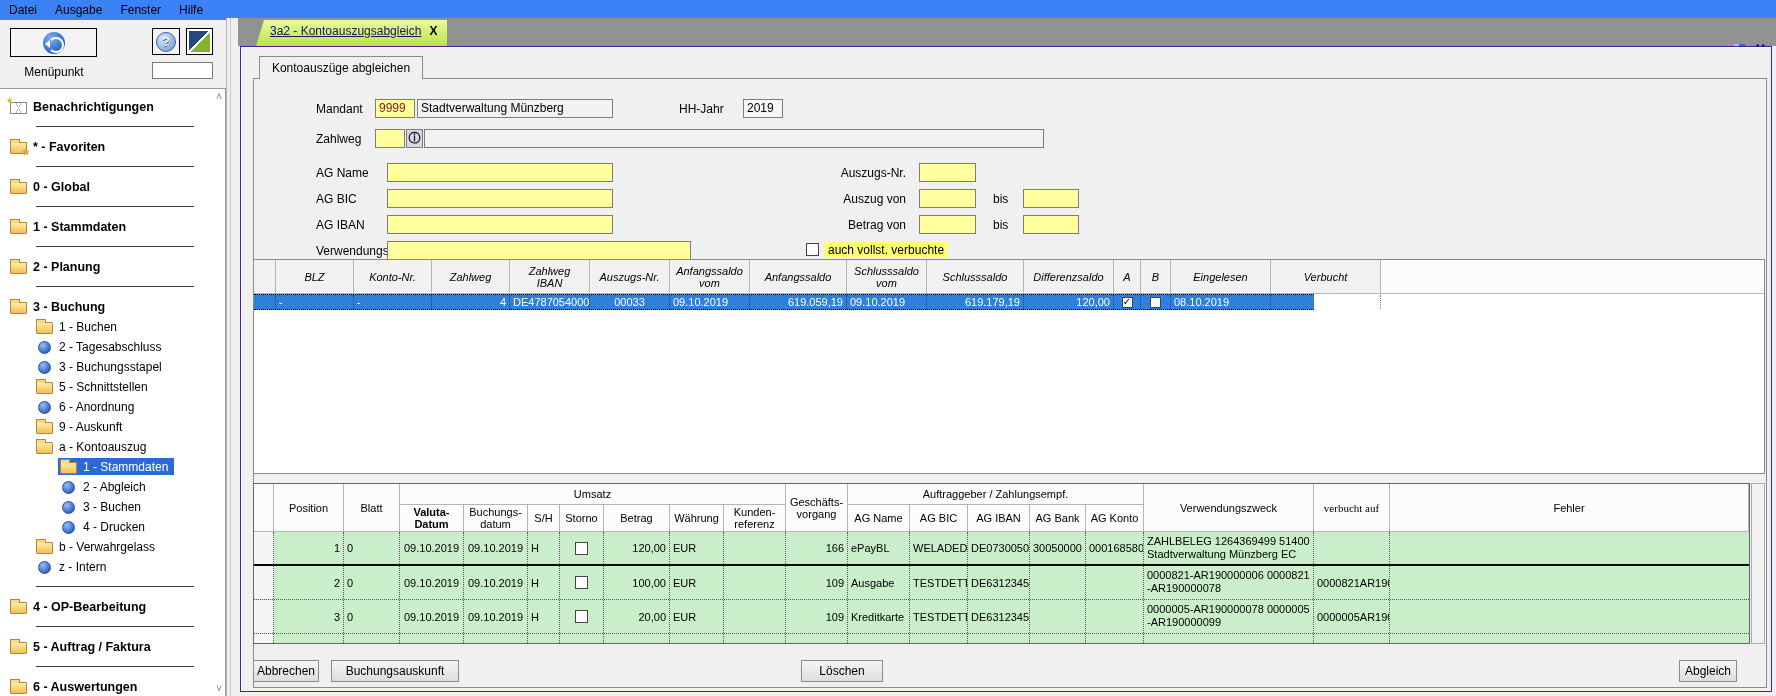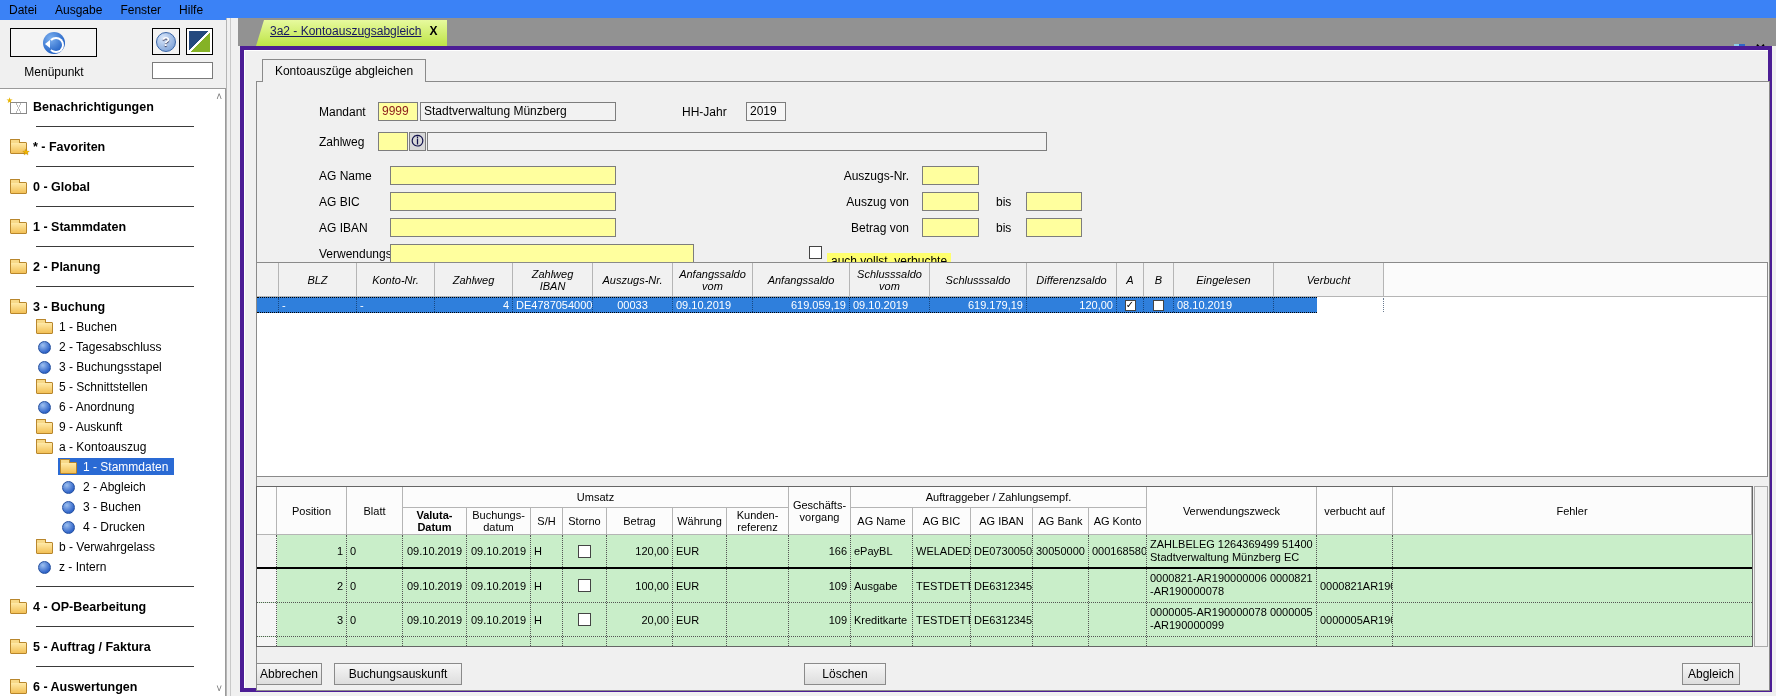--- a/index.html
+++ b/index.html
@@ -49,21 +49,21 @@
     background:linear-gradient(#e7fa9e,#a8d81a);clip-path:polygon(12px 0,100% 0,100% 100%,0 100%);
     display:flex;align-items:flex-start;gap:8px;font-size:12px;}
   #maintab .tab-label{color:#16165e;text-decoration:underline;}
   #maintab .tab-close{font-weight:bold;color:#000;}
   #tabctrl{position:absolute;right:10px;top:24px;display:flex;align-items:center;gap:10px;height:14px;}
   .chev{width:0;height:0;border-left:5px solid transparent;border-right:5px solid transparent;border-top:6px solid #1a1a1a;margin-top:3px;}
   .wingrid{width:11px;height:11px;position:relative;background:#2f66c8;}
   .wingrid::after{content:"";position:absolute;left:0;top:0;width:5px;height:5px;background:#8fd0e8;box-shadow:6px 6px 0 #8fd0e8;}
   .xclose{font-weight:bold;font-size:13px;color:#000;line-height:12px;}
   
-  #panel{position:absolute;left:240px;top:46px;width:1532px;height:646px;background:#f0f0f0;border:4px solid #4c1d95;box-shadow:inset 1px 1px 0 #ffffff;}
+  #panel{position:absolute;left:240px;top:46px;width:1532px;height:646px;background:#f0f0f0;border:1px solid #4c1d95;box-shadow:inset 1px 1px 0 #ffffff;}
   #innertab{position:absolute;left:18px;top:9px;width:164px;height:23px;background:#f0f0f0;border:1px solid #8a8a8a;border-bottom:none;z-index:2;display:flex;align-items:center;justify-content:center;font-size:12px;}
   #groupbox{position:absolute;left:12px;top:31px;width:1514px;height:610px;border:1px solid #8a8a8a;background:#f0f0f0;}
   .lbl{position:absolute;white-space:nowrap;font-size:12px;}
   .fld{position:absolute;height:19px;border:1px solid #7d7d7d;background:#ffff9e;font-size:12px;padding:1px 3px;font-family:"Liberation Sans",sans-serif;}
   .fld.gray{background:#f2f2f2;}
   .fld.white{background:#f6f6f6;}
   .chip{position:absolute;background:#ffff6e;padding:1px 4px;font-size:12px;white-space:nowrap;}
   .cb{width:13px;height:13px;background:#fff;border:1px solid #444;display:inline-flex;align-items:center;justify-content:center;font-size:11px;line-height:1;color:#000;flex:none;}
   .infobtn{position:absolute;width:17px;height:19px;border:1px solid #7d7d7d;background:#d9d9d9;display:flex;align-items:center;justify-content:center;font-size:12px;font-weight:bold;color:#10104a;}
   
@@ -312,21 +312,21 @@
     <span class="lbl" style="left:75px;top:171px;">AG IBAN</span>
     <div class="fld" style="left:146px;top:168px;width:226px;"></div>
     <span class="lbl" style="left:570px;top:171px;width:95px;text-align:right;">Betrag von</span>
     <div class="fld" style="left:678px;top:168px;width:57px;"></div>
     <span class="lbl" style="left:752px;top:171px;">bis</span>
     <div class="fld" style="left:782px;top:168px;width:56px;"></div>
 
     <span class="lbl" style="left:75px;top:197px;">Verwendungszweck</span>
     <div class="fld" style="left:146px;top:194px;width:304px;"></div>
     <span class="cb" style="position:absolute;left:565px;top:196px;"></span>
-    <span class="chip" style="left:583px;top:195px;margin-top:8px;">auch vollst. verbuchte</span>
+    <span class="chip" style="left:583px;top:195px;">auch vollst. verbuchte</span>
 
     <div id="sttable">
       <div id="stHead">
           <div class="sth" style="width: 22px;">
             <div></div>
           </div>
           <div class="sth" style="width: 78px;">
             <div>BLZ</div>
           </div>
           <div class="sth" style="width: 78px;">
@@ -454,21 +454,21 @@
                 <div>AG Bank</div>
               </div>
               <div class="tth" style="width: 58px;">
                 <div>AG Konto</div>
               </div>
             </div>
           </div>
           <div class="tth" style="height: 48px; width: 170px;">
             <div>Verwendungszweck</div>
           </div>
-          <div class="tth" style="height: 48px; width: 76px;">
+          <div class="tth" style="height: 48px; width: 76px; font-family: Liberation Serif, serif;">
             <div>verbucht auf</div>
           </div>
           <div class="tth" style="height: 48px; flex: 1 1 0%;">
             <div>Fehler</div>
           </div>
         </div>
       <div id="ttBody">
           <div class="tt-row first">
             <div class="c sel al-c" style="width: 20px;"></div>
             <div class="c al-r" style="width: 70px;">1</div>

